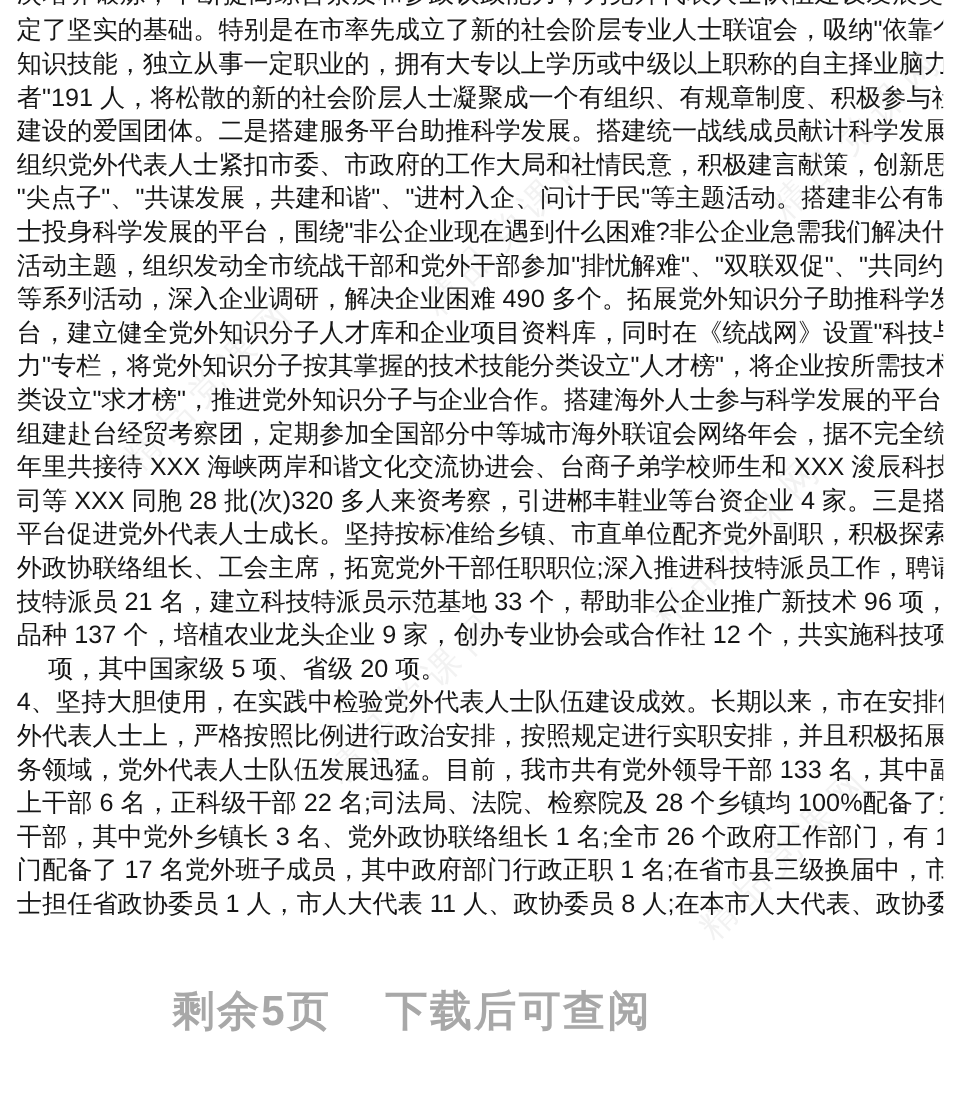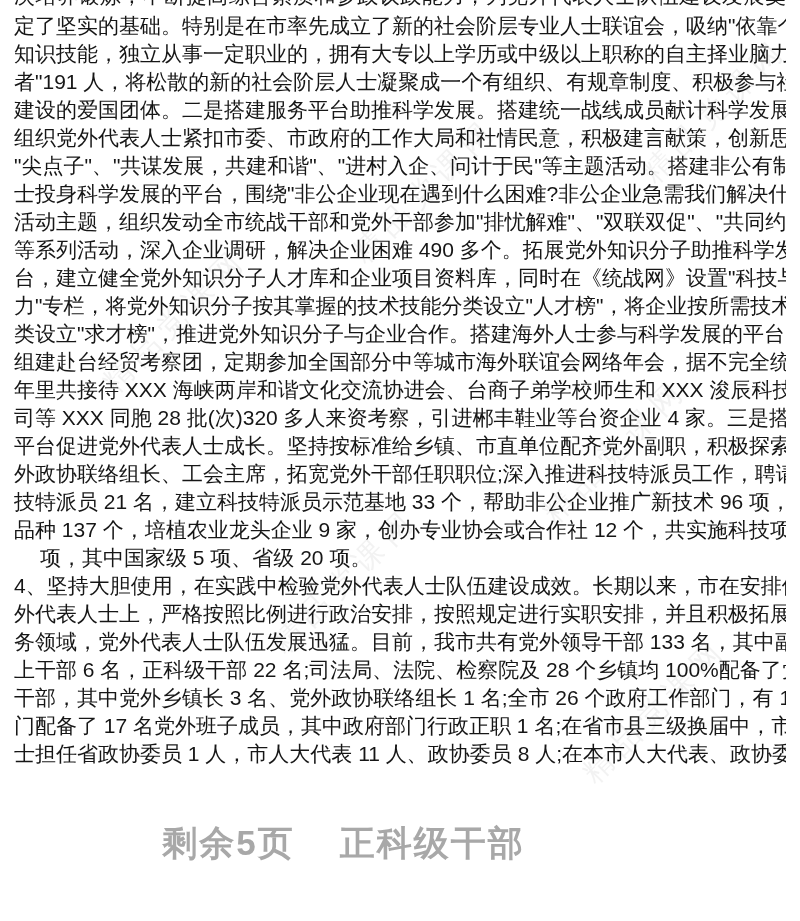--- a/index.html
+++ b/index.html
@@ -126,16 +126,16 @@
     <div class="line">外代表人士上，严格按照比例进行政治安排，按照规定进行实职安排，并且积极拓展党外职</div>
     <div class="line">务领域，党外代表人士队伍发展迅猛。目前，我市共有党外领导干部 133 名，其中副处级以</div>
     <div class="line">上干部 6 名，正科级干部 22 名;司法局、法院、检察院及 28 个乡镇均 100%配备了党外领导</div>
     <div class="line">干部，其中党外乡镇长 3 名、党外政协联络组长 1 名;全市 26 个政府工作部门，有 16 个部</div>
     <div class="line">门配备了 17 名党外班子成员，其中政府部门行政正职 1 名;在省市县三级换届中，市党外人</div>
     <div class="line">士担任省政协委员 1 人，市人大代表 11 人、政协委员 8 人;在本市人大代表、政协委员安排</div>
   </div>
 
   <div class="footer-overlay">
     <span>剩余5页</span>
-    <span>正科级干部</span>
+    <span>下载后可查阅</span>
   </div>
 
 </div>
 
 </body></html>

